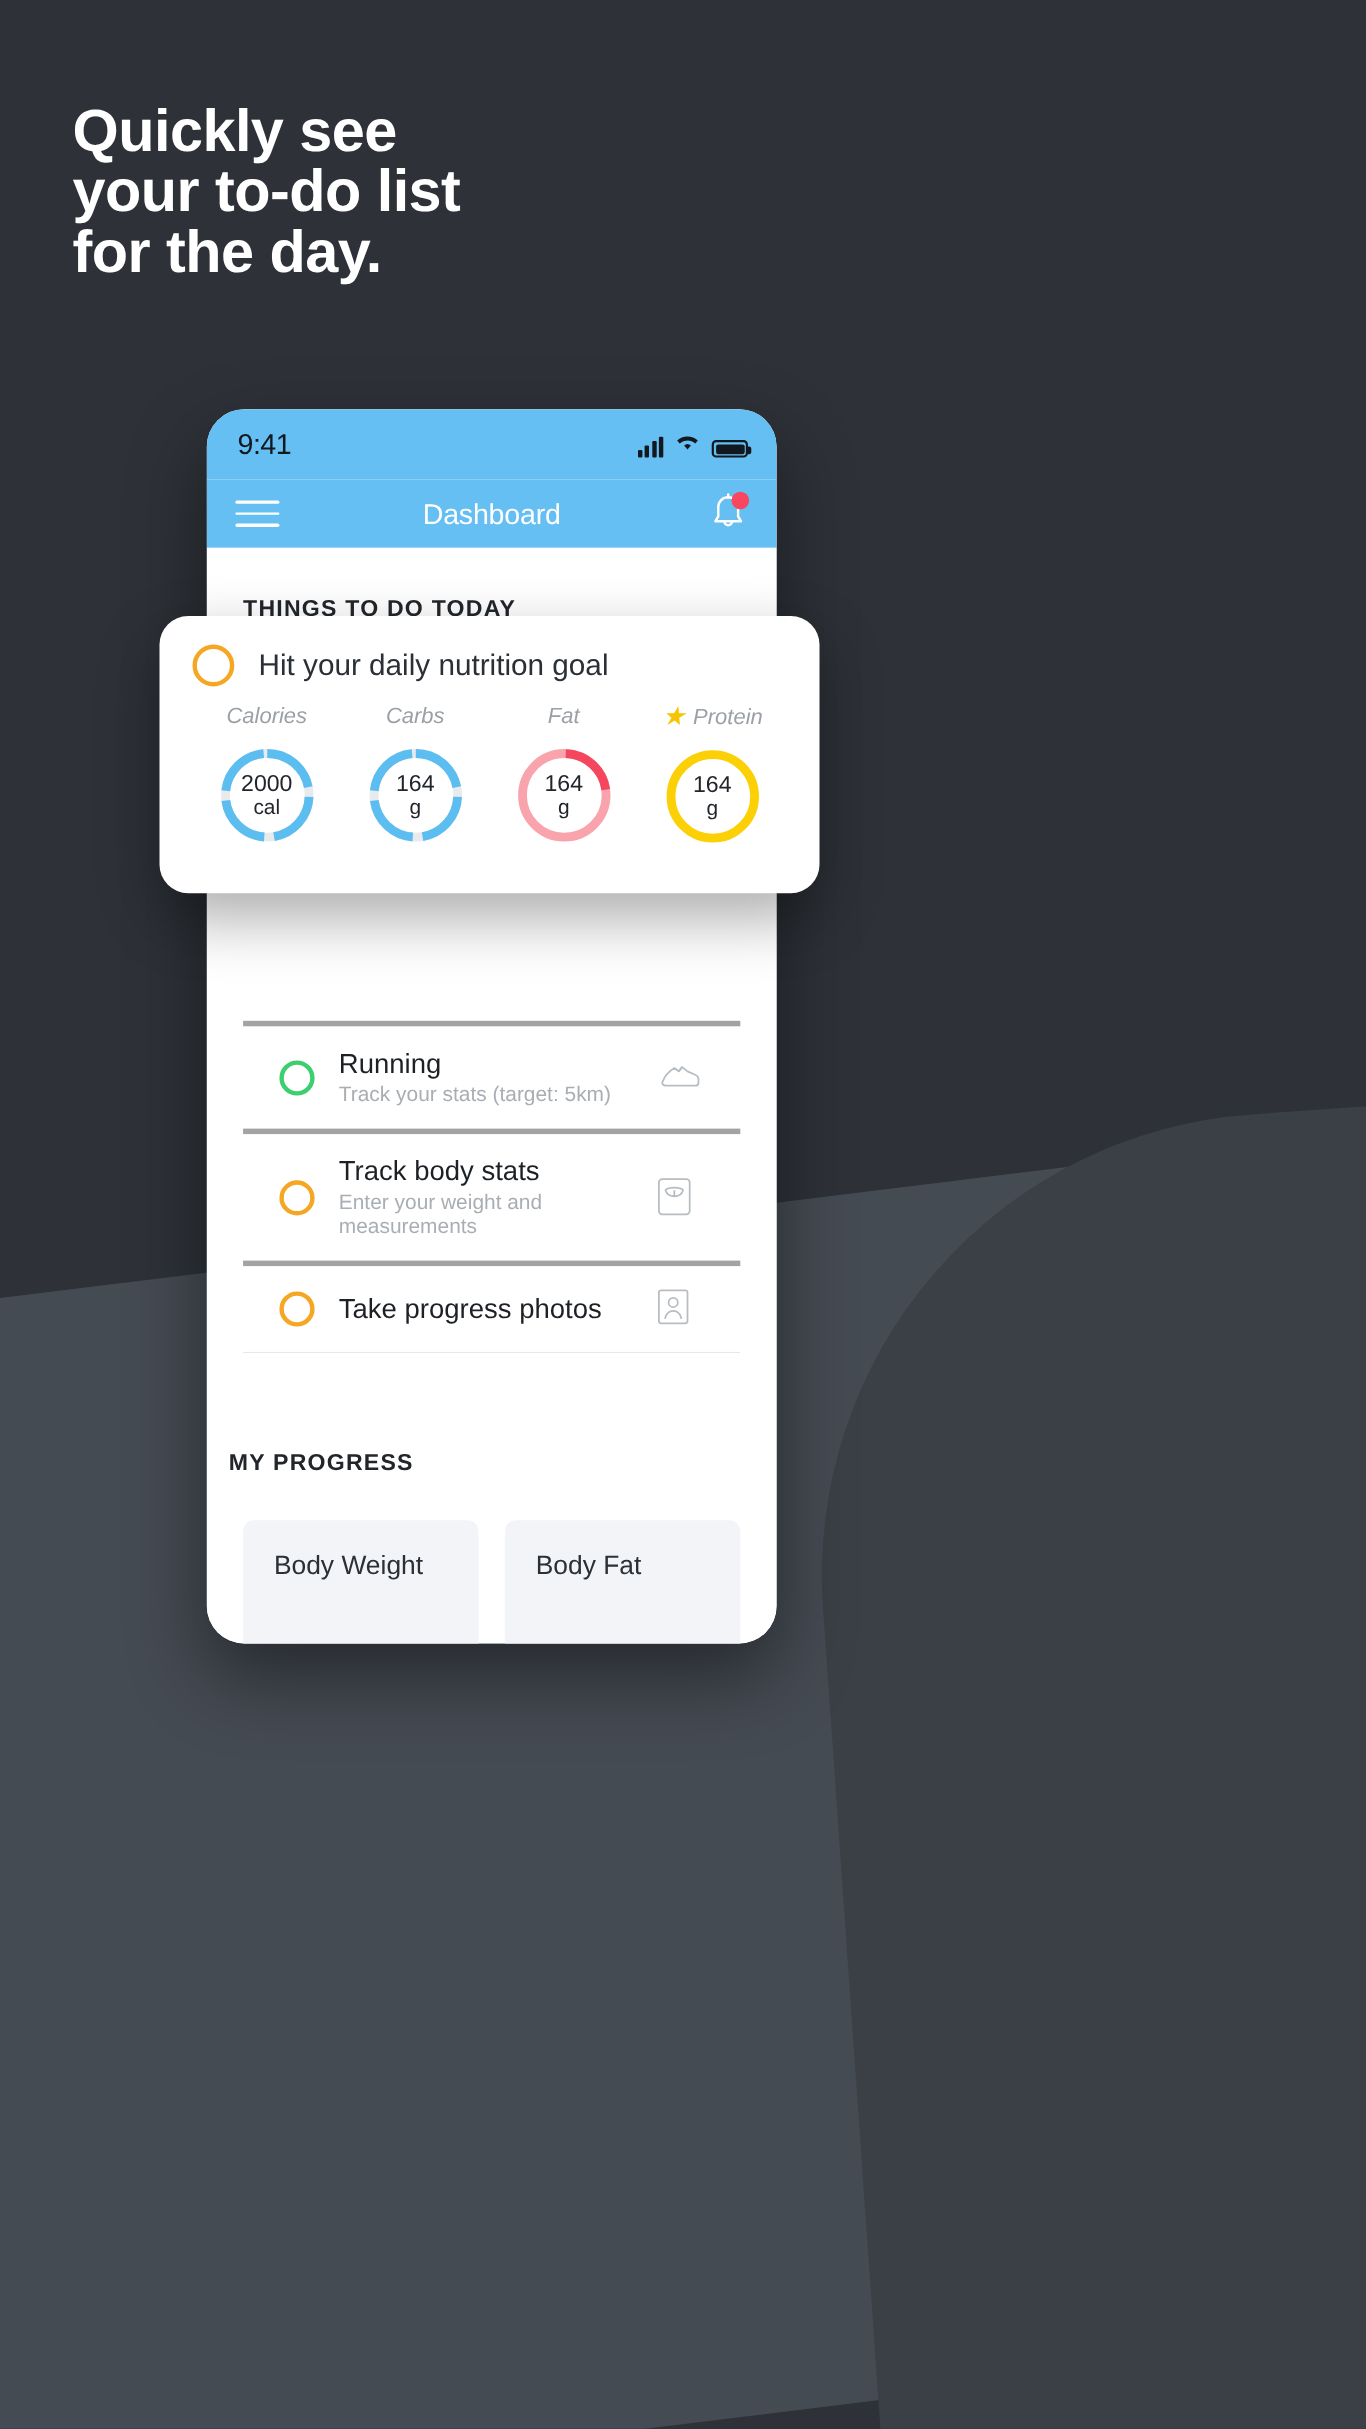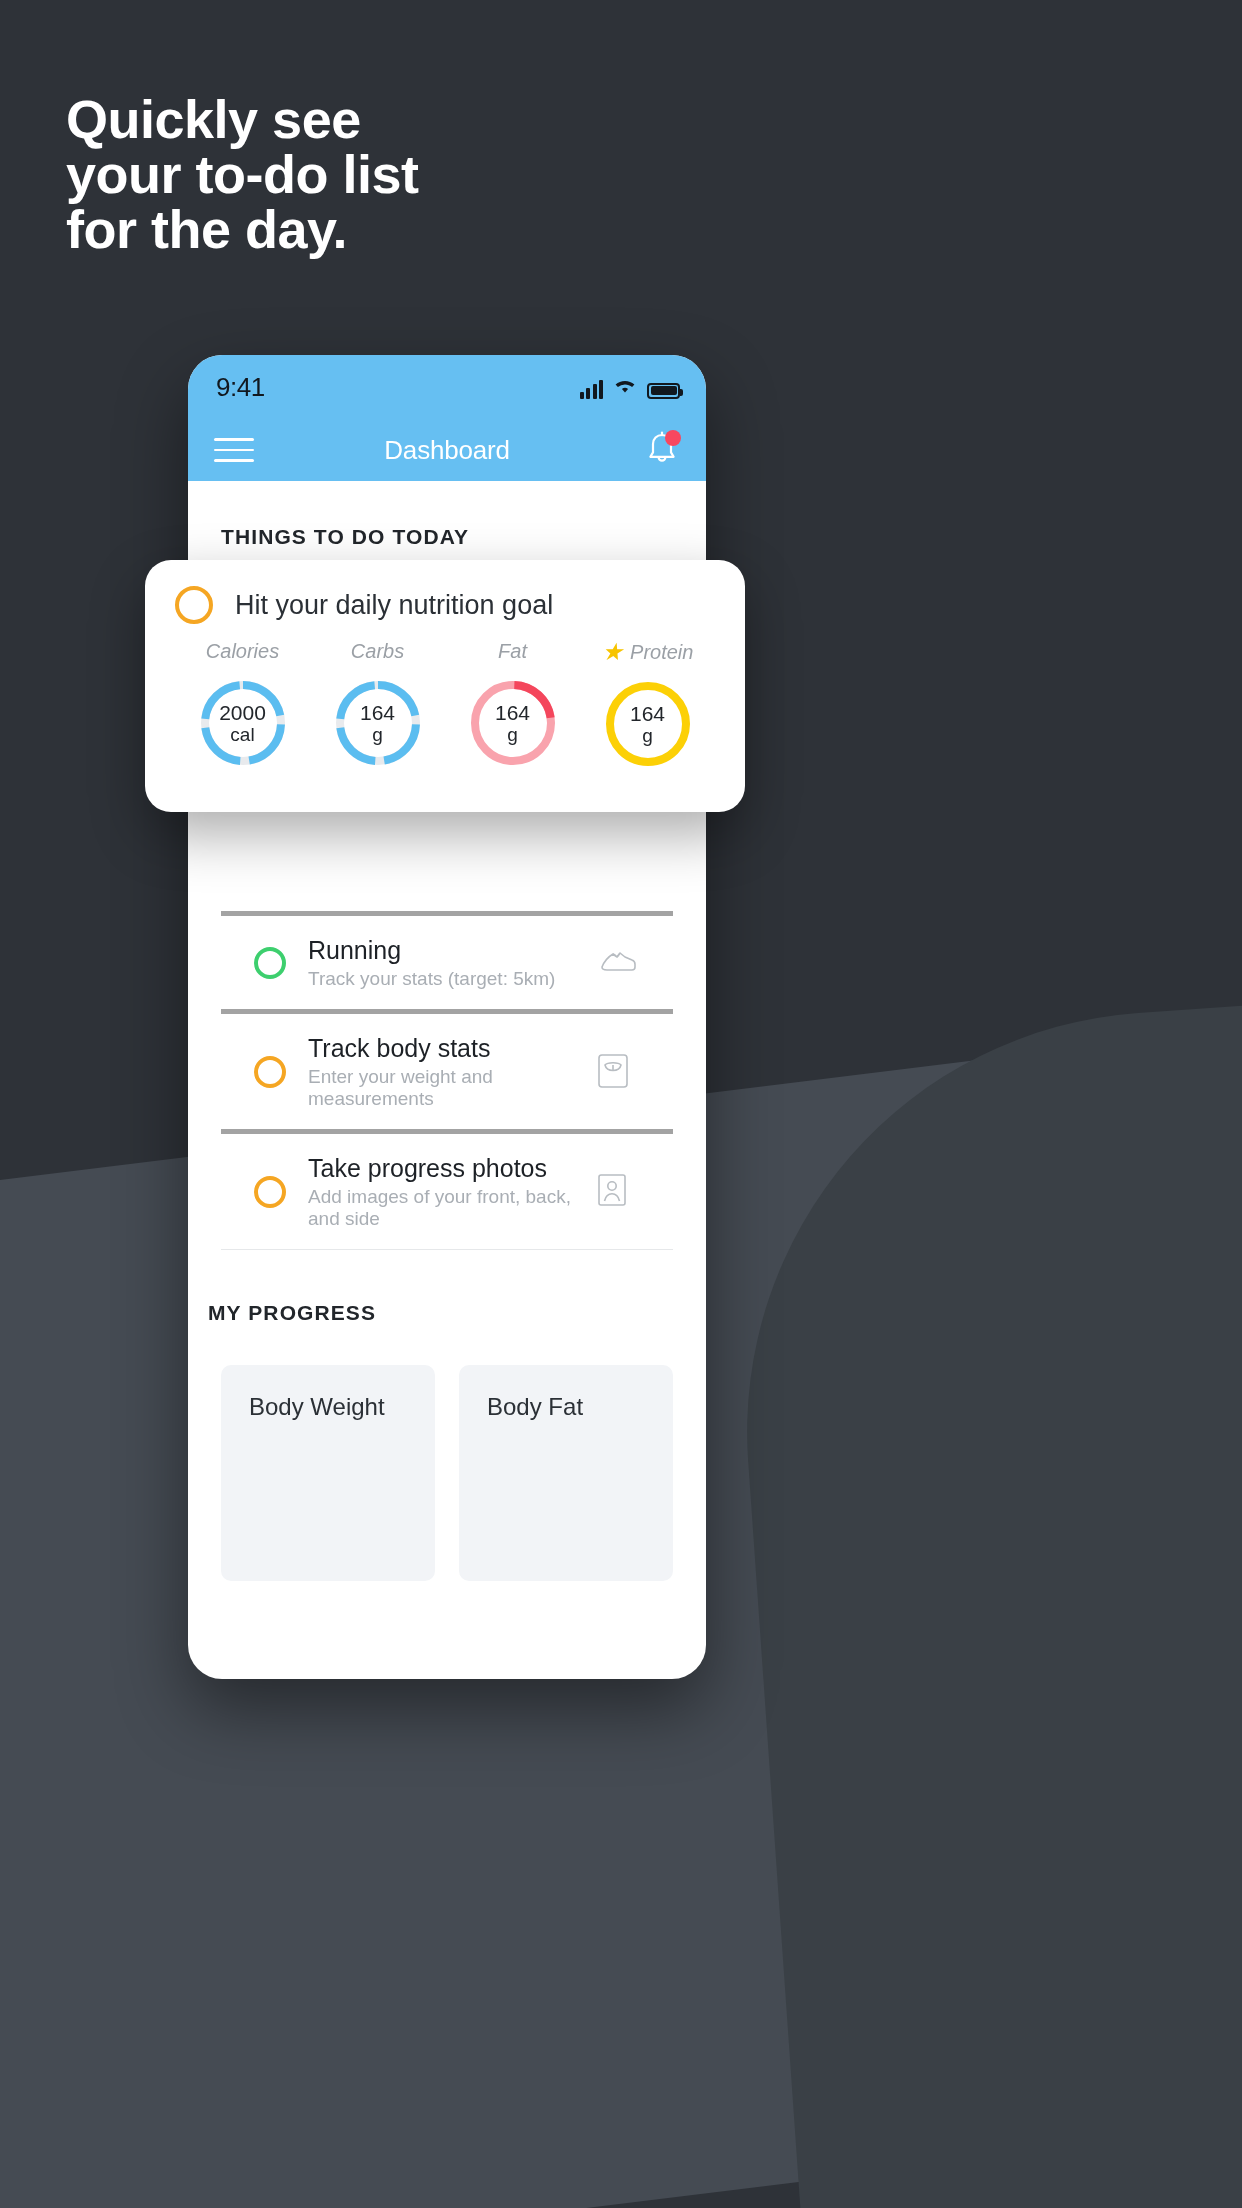--- a/index.html
+++ b/index.html
@@ -29,22 +29,22 @@
     color:#ffffff;
     font-size:54px;
     font-weight:bold;
     line-height:1.02;
     letter-spacing:-0.5px;
   }
   #headline div { white-space:pre; }
 
   
   #phone {
-    position:absolute; left:188px; top:355px;
-    width:518px; height:1324px;
+    position:absolute; left:188px; top:372px;
+    width:518px; height:1122px;
     background:#ffffff;
     border-radius:34px;
     overflow:hidden;
     box-shadow:0 30px 70px rgba(0,0,0,.45);
   }
 
   
   #statusbar {
     height:64px; background:#66bff2;
     display:flex; align-items:center; justify-content:space-between;
@@ -213,21 +213,20 @@
             <path d="M9 13c2.5-3 13.5-3 16 0-1 4-5 5.5-8 5.5S10 17 9 13z"></path>
             <path d="M17 13v5.5"></path>
           </svg>
         </div>
       </div>
 
       <div class="task">
         <div class="ring-check" style="border-color:#f5a623"></div>
         <div class="task-body">
           <div class="task-title">Take progress photos</div>
-          <div class="task-sub">Add images of your front, back, and side</div>
         </div>
         <div class="task-ico">
           <svg width="32" height="36" viewBox="0 0 32 36" fill="none" stroke="#b8bdc2" stroke-width="1.6">
             <rect x="3" y="3" width="26" height="30" rx="2"></rect>
             <circle cx="16" cy="14" r="4.2"></circle>
             <path d="M8.5 29c1.2-5 4.3-7.2 7.5-7.2s6.3 2.2 7.5 7.2"></path>
           </svg>
         </div>
       </div>
     </div>

